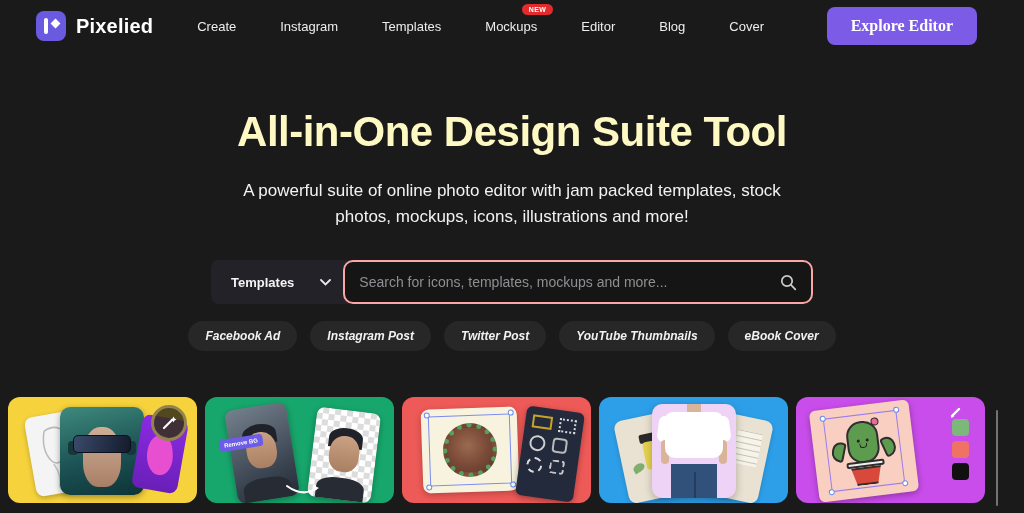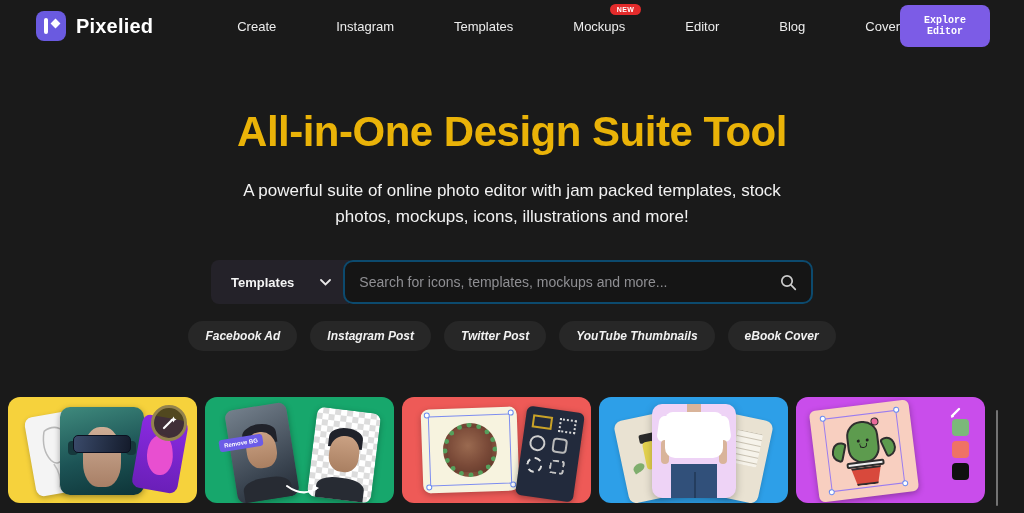--- a/index.html
+++ b/index.html
@@ -23,60 +23,60 @@
   .brand-icon::before {            
     content:""; position:absolute; left:8px; top:7px;
     width:4px; height:16px; background:#fff; border-radius:2px;
   }
   .brand-icon::after {             
     content:""; position:absolute; right:7px; top:9px;
     width:7px; height:7px; background:#fff; transform:rotate(45deg);
   }
   .brand-name { font-size:20px; font-weight:bold; color:#fff; letter-spacing:.2px; }
 
-  .nav { display:flex; align-items:center; gap:60px; margin-left:84px; }
+  .nav { display:flex; align-items:center; gap:44px; margin-left:44px; }
   .nav-item {
     font-size:13px; color:#ededed; cursor:pointer; position:relative;
     white-space:nowrap;
   }
   .nav-badge {
     position:absolute; top:-15px; right:-16px;
     background:#e32b2b; color:#fff; font-size:7px; font-weight:bold;
     padding:2px 7px; border-radius:8px; letter-spacing:.4px;
   }
   .cta-btn {
     margin-left:auto;
     background:#7c5ce6; color:#fff; border:none; cursor:pointer;
-    font-family:Liberation Mono, monospace; font-size:10px; font-weight:bold;
+    font-family:Liberation Serif, serif; font-size:16px; font-weight:bold;
     padding:10px 24px; border-radius:8px;
   }
 
   
   .hero { text-align:center; margin-top:56px; }
   .hero-title {
-    font-size:42px; font-weight:800; color:#eab308; letter-spacing:-.5px;
+    font-size:42px; font-weight:800; color:#fef9c3; letter-spacing:-.5px;
   }
   .hero-subtitle {
     margin:22px auto 0; max-width:545px;
     font-size:17px; line-height:26px; color:#f2f2f2; font-weight:500;
   }
 
   
   .search-row {
     width:602px; margin:30px auto 0; display:flex; align-items:stretch; height:44px;
   }
   .category-dd {
     display:flex; align-items:center; gap:26px;
     background:#242229; border-radius:8px 0 0 8px;
     padding:0 18px 0 20px; cursor:pointer; margin-right:-6px;
   }
   .category-label { font-size:13px; font-weight:bold; color:#f4f4f4; }
   .search-box {
     flex:1; display:flex; align-items:center;
-    background:#151515; border:2px solid #0c4a6e; border-radius:10px;
+    background:#151515; border:2px solid #fca5a5; border-radius:10px;
     padding:0 14px; position:relative; z-index:2;
   }
   .search-box input {
     flex:1; background:transparent; border:none; outline:none;
     color:#ddd; font-size:14px; font-family:inherit;
   }
   .search-box input::placeholder { color:#8f8f93; }
 
   
   .tags-row { display:flex; justify-content:center; gap:13px; margin-top:17px; }

